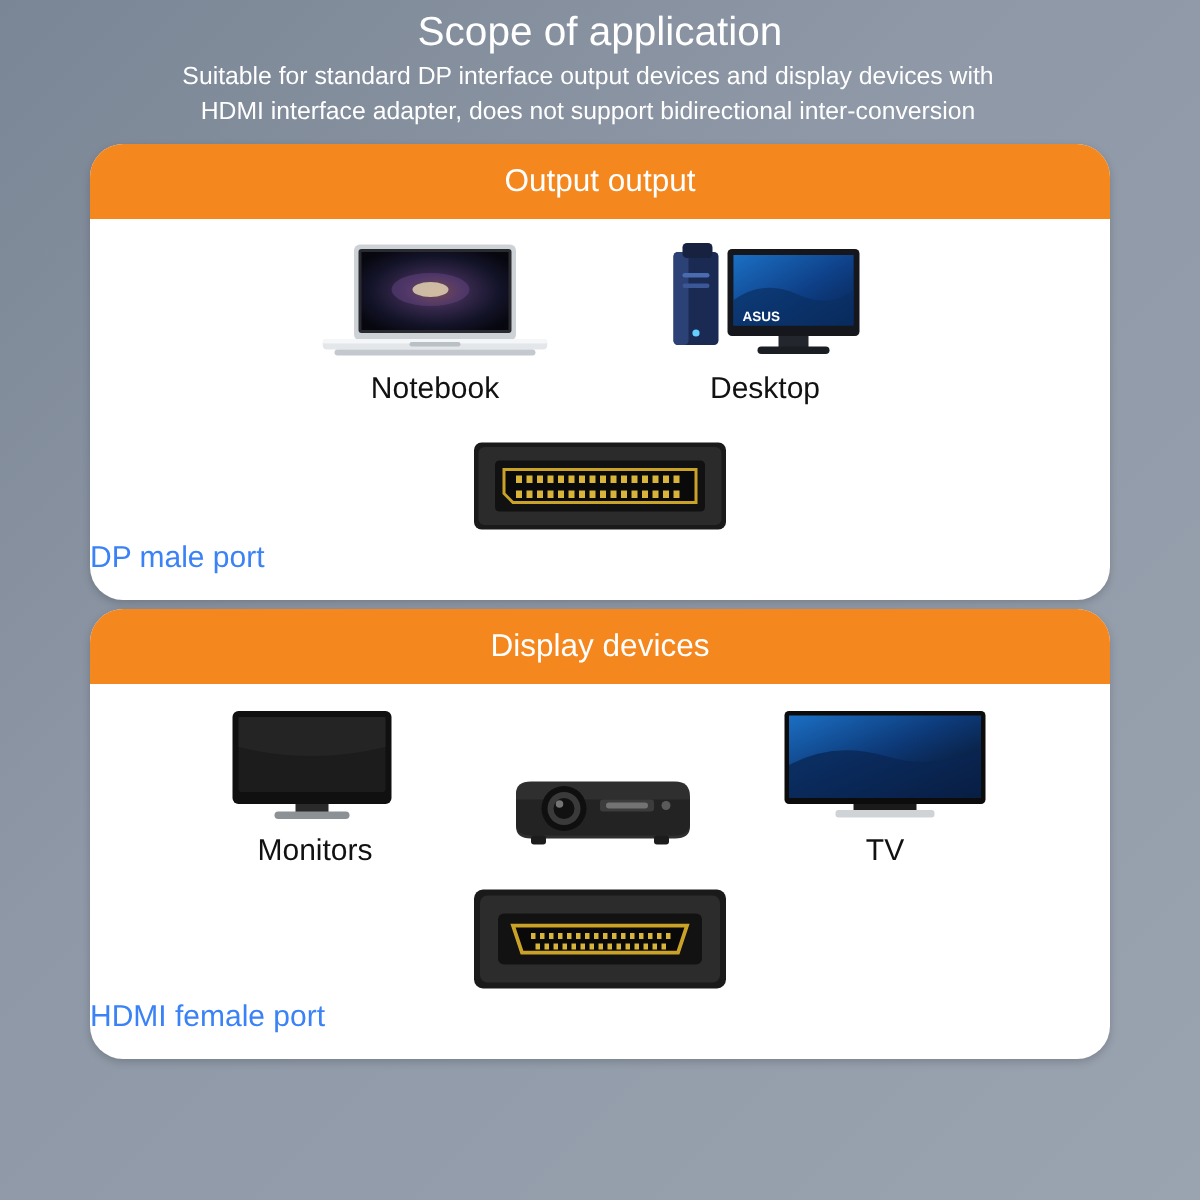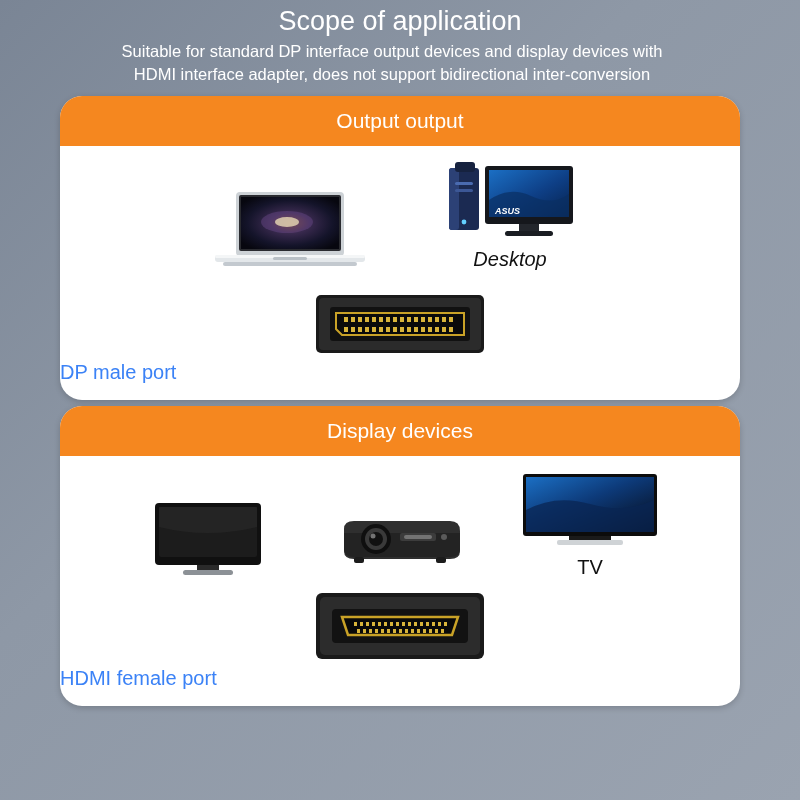--- a/index.html
+++ b/index.html
@@ -117,23 +117,24 @@
               </radialGradient>
             </defs>
             <rect x="26" y="8" width="98" height="52" fill="url(#nbScreen)"></rect>
             <ellipse cx="72" cy="33" rx="26" ry="11" fill="#6b4a8a" opacity="0.45"></ellipse>
             <ellipse cx="72" cy="33" rx="12" ry="5" fill="#e8d9b5" opacity="0.8"></ellipse>
             <rect x="0" y="66" width="150" height="7" rx="3" fill="#e3e7ea"></rect>
             <rect x="0" y="66" width="150" height="3" rx="1.5" fill="#f4f6f7"></rect>
             <rect x="58" y="68" width="34" height="3" rx="1.5" fill="#b9c0c6"></rect>
             <rect x="8" y="73" width="134" height="4" rx="2" fill="#c3c9cf"></rect>
           </svg>
-        </div>
-
-        <div class="item" style="width:220px;font-style:italic;">
+          <div class="item-label">Notebook</div>
+        </div>
+
+        <div class="item" style="width:220px;">
           <svg class="art" width="150" height="82" viewBox="0 0 150 82">
 
             <rect x="14" y="8" width="30" height="62" rx="3" fill="#1b2a52"></rect>
             <rect x="14" y="8" width="10" height="62" rx="3" fill="#2c4176"></rect>
             <rect x="20" y="2" width="20" height="10" rx="3" fill="#16223f"></rect>
             <rect x="20" y="22" width="18" height="3" rx="1.5" fill="#4a6bb0"></rect>
             <rect x="20" y="29" width="18" height="3" rx="1.5" fill="#3c5796"></rect>
             <circle cx="29" cy="62" r="2.4" fill="#63d0ff"></circle>
 
             <rect x="50" y="6" width="88" height="58" rx="3" fill="#15171c"></rect>
@@ -213,20 +214,21 @@
       <div class="row">
 
         <div class="item" style="width:190px;">
           <svg class="art" width="130" height="80" viewBox="0 0 130 80">
             <rect x="10" y="4" width="106" height="62" rx="4" fill="#101010"></rect>
             <rect x="14" y="8" width="98" height="50" rx="2" fill="#1c1c1c"></rect>
             <path d="M14 8 h98 v20 q-49 12 -98 0 z" fill="#2a2a2a" opacity="0.6"></path>
             <rect x="52" y="66" width="22" height="6" fill="#2a2a2a"></rect>
             <rect x="38" y="71" width="50" height="5" rx="2.5" fill="#8c9196"></rect>
           </svg>
+          <div class="item-label">Monitors</div>
         </div>
 
         <div class="item" style="width:190px;">
           <svg class="art" width="140" height="80" viewBox="0 0 140 80">
             <path d="M14 30 q0 -8 10 -8 h96 q10 0 10 10 v20 q0 8 -10 8 h-96 q-10 0 -10 -8 z" fill="#2f2f2f"></path>
             <path d="M14 34 h116 v16 q0 8 -10 8 h-96 q-10 0 -10 -8 z" fill="#232323"></path>
             <circle cx="46" cy="40" r="15" fill="#0f0f0f"></circle>
             <circle cx="46" cy="40" r="11" fill="#3a3a3a"></circle>
             <circle cx="46" cy="40" r="7" fill="#111111"></circle>
             <circle cx="43" cy="37" r="2.5" fill="#8d8d8d" opacity="0.8"></circle>

